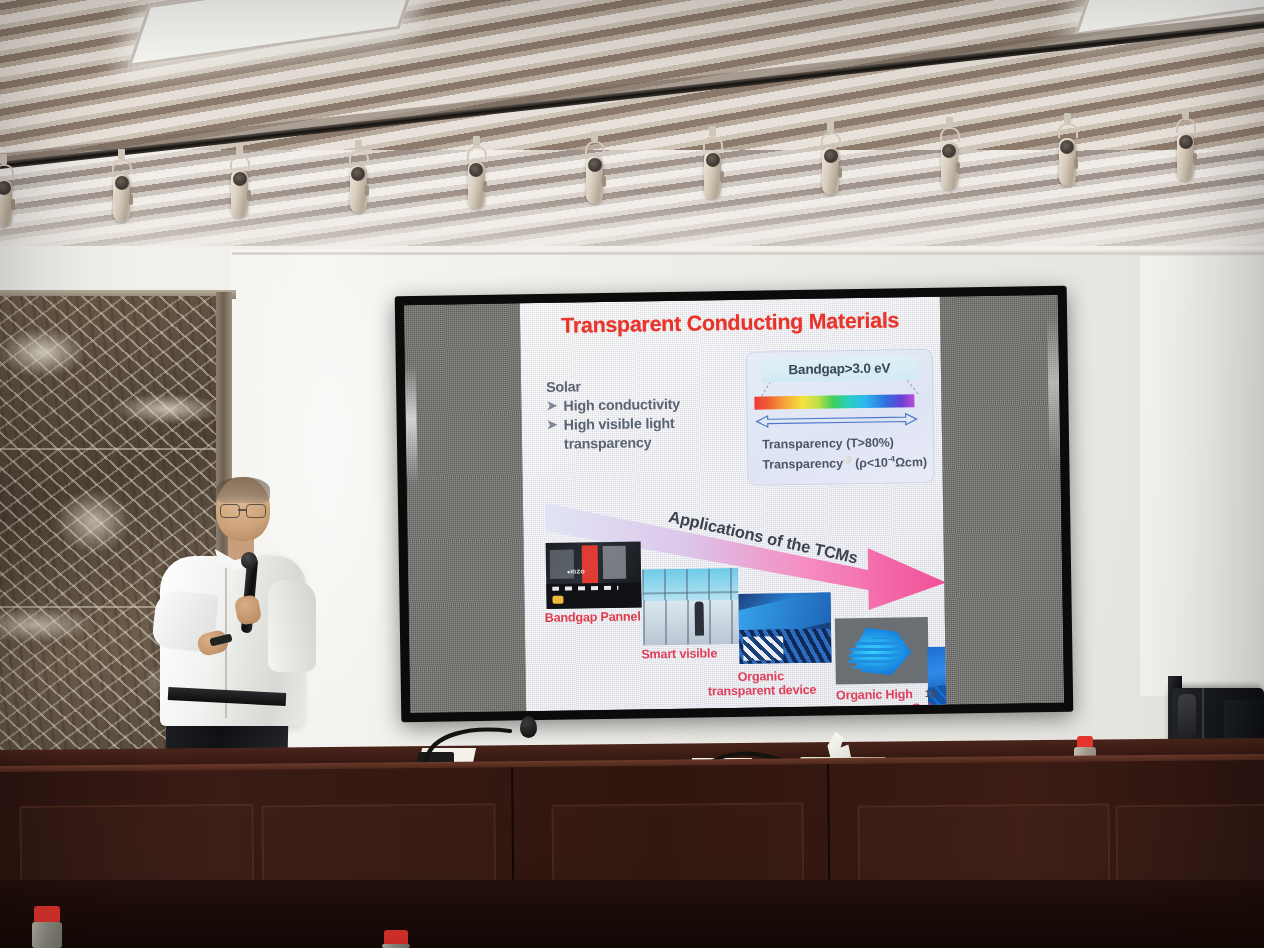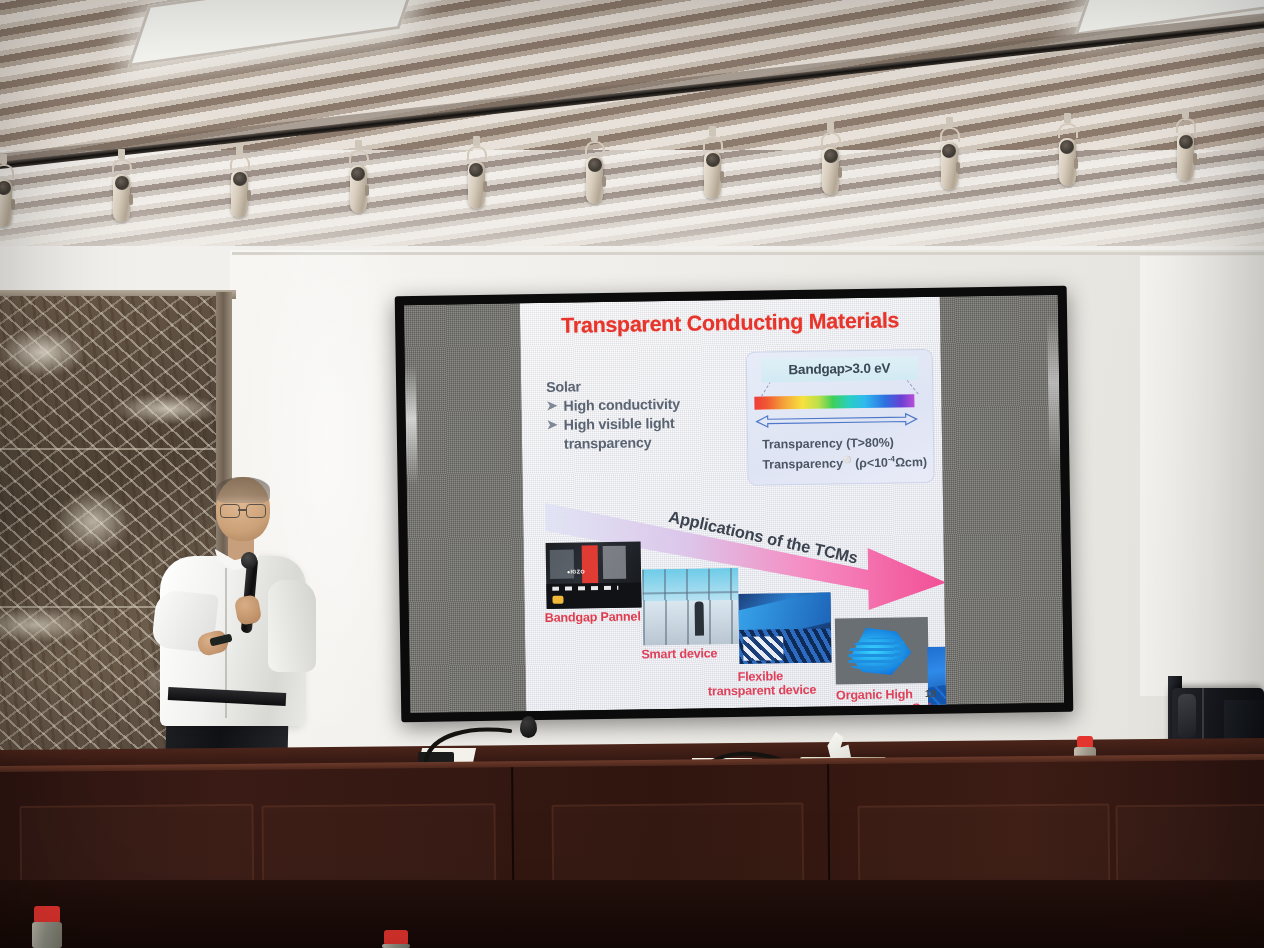--- a/index.html
+++ b/index.html
@@ -436,31 +436,31 @@
         <div class="cap" style="left:20px;top:308px">Bandgap Pannel</div>
 
         <div class="thumb t-smart">
           <div style="position:absolute;left:0;top:0;width:100%;height:42%;background:linear-gradient(#6ecbe8,#b7e2f2)"></div>
           <div style="position:absolute;left:0;top:42%;width:100%;height:58%;background:linear-gradient(#dbe7ef,#b9c6d2)"></div>
           <div style="position:absolute;left:0;top:0;width:100%;height:100%;
                background:repeating-linear-gradient(90deg,rgba(90,110,130,.55) 0 2px,transparent 2px 22px)"></div>
           <div style="position:absolute;left:0;top:30%;width:100%;height:2px;background:rgba(90,110,130,.55)"></div>
           <div style="position:absolute;left:54%;top:44%;width:9px;height:34px;background:#2b3138;border-radius:4px 4px 0 0"></div>
         </div>
-        <div class="cap c2" style="left:116px;top:346px">Smart device</div>
+        <div class="cap c2" style="left:116px;top:346px">Smart visible</div>
 
         <div class="thumb t-flex">
           <div style="position:absolute;left:-10%;top:10%;width:120%;height:46%;
                background:linear-gradient(118deg,#39a8ef,#1b5fb4);transform:rotate(-12deg)"></div>
           <div style="position:absolute;left:0;top:52%;width:100%;height:48%;
                background:repeating-linear-gradient(62deg,#0e2a56 0 4px,#2d6bc0 4px 8px)"></div>
           <div style="position:absolute;left:4%;top:62%;width:44%;height:34%;
                background:repeating-linear-gradient(45deg,#fff 0 4px,#1b3f78 4px 8px);opacity:.9"></div>
         </div>
-        <div class="cap c2" style="left:212px;top:370px">Flexible</div>
+        <div class="cap c2" style="left:212px;top:370px">Organic</div>
         <div class="cap c2" style="left:182px;top:384px">transparent device</div>
 
         <div class="thumb t-oled">
           <div style="position:absolute;left:10%;top:8%;width:78%;height:84%;
                background:radial-gradient(ellipse at 40% 50%,#38d4ff,#0f6fd8 70%,transparent 76%);
                clip-path:polygon(8% 60%,30% 8%,72% 16%,92% 54%,64% 94%,24% 88%)"></div>
           <div style="position:absolute;left:14%;top:30%;width:60%;height:48%;
                background:repeating-linear-gradient(0deg,#1f8fe0 0 3px,transparent 3px 6px);
                border-radius:50% 10% 40% 20%"></div>
         </div>

